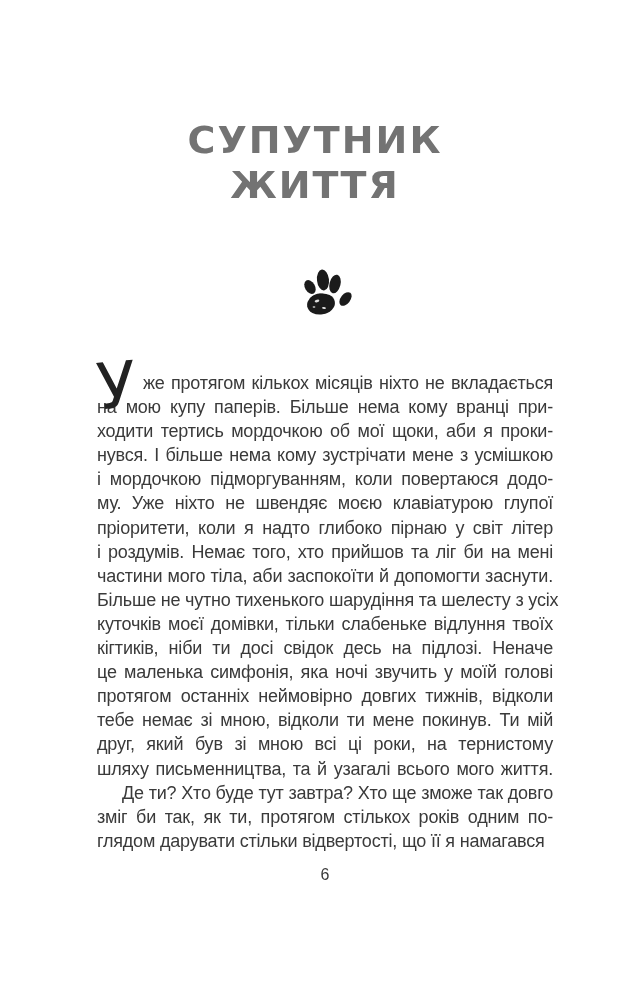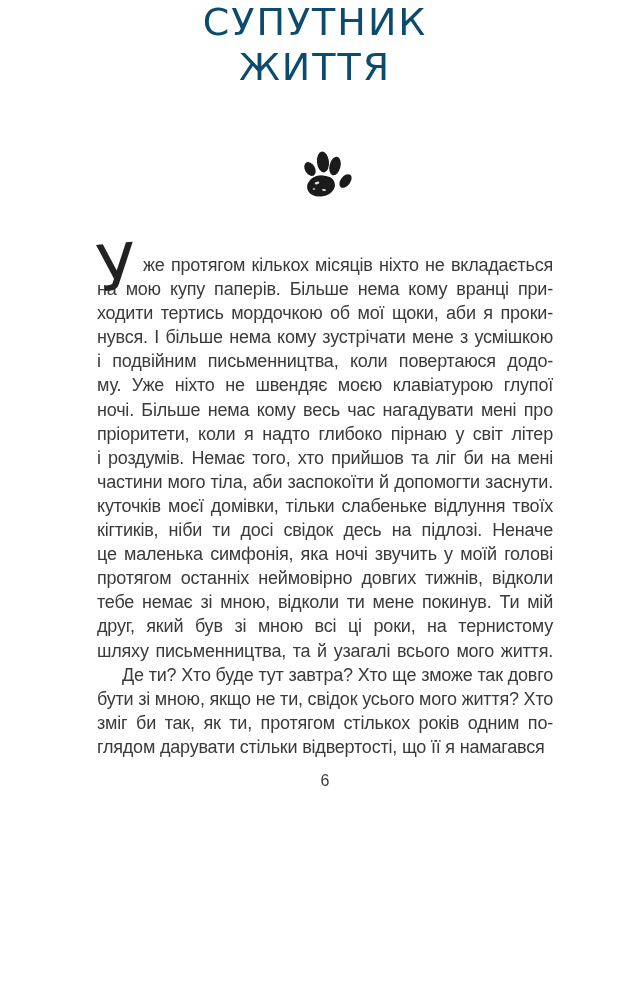--- a/index.html
+++ b/index.html
@@ -6,24 +6,25 @@
   html, body { background: #ffffff; }
   .page {
     position: relative;
     width: 630px;
     height: 1000px;
     background: #ffffff;
     overflow: hidden;
     font-family: "Liberation Sans", "DejaVu Sans", sans-serif;
   }
   .chapter-title {
+    margin-top: 118px;
     text-align: center;
-    color: #0c4a6e;
+    color: #737373;
     font-family: "DejaVu Sans", sans-serif;
-    font-weight: 400;
+    font-weight: 700;
     font-size: 38px;
     line-height: 45px;
     letter-spacing: 2px;
   }
   .chapter-title span { display: block; }
   .paw-wrap {
     margin-top: 54px;
     text-align: center;
   }
   .paw-wrap svg { display: inline-block; margin-left: 14px; }
@@ -96,35 +97,34 @@
     </svg>
   </div>
 
   <div class="body-text">
     <span class="drop-cap">У</span>
     <div id="lines">
         <div class="line dropcap-line">же протягом кількох місяців ніхто не вкладається</div>
         <div class="line">на мою купу паперів. Більше нема кому вранці при-</div>
         <div class="line">ходити тертись мордочкою об мої щоки, аби я проки-</div>
         <div class="line">нувся. І більше нема кому зустрічати мене з усмішкою</div>
-        <div class="line">і подвійним письменництва, коли повертаюся додо-</div>
+        <div class="line">і мордочкою підморгуванням, коли повертаюся додо-</div>
         <div class="line">му. Уже ніхто не швендяє моєю клавіатурою глупої</div>
-        <div class="line">ночі. Більше нема кому весь час нагадувати мені про</div>
         <div class="line">пріоритети, коли я надто глибоко пірнаю у світ літер</div>
         <div class="line">і роздумів. Немає того, хто прийшов та ліг би на мені</div>
         <div class="line">частини мого тіла, аби заспокоїти й допомогти заснути.</div>
+        <div class="line">Більше не чутно тихенького шарудіння та шелесту з усіх</div>
         <div class="line">куточків моєї домівки, тільки слабеньке відлуння твоїх</div>
         <div class="line">кігтиків, ніби ти досі свідок десь на підлозі. Неначе</div>
         <div class="line">це маленька симфонія, яка ночі звучить у моїй голові</div>
         <div class="line">протягом останніх неймовірно довгих тижнів, відколи</div>
         <div class="line">тебе немає зі мною, відколи ти мене покинув. Ти мій</div>
         <div class="line">друг, який був зі мною всі ці роки, на тернистому</div>
         <div class="line">шляху письменництва, та й узагалі всього мого життя.</div>
         <div class="line indented">Де ти? Хто буде тут завтра? Хто ще зможе так довго</div>
-        <div class="line">бути зі мною, якщо не ти, свідок усього мого життя? Хто</div>
         <div class="line">зміг би так, як ти, протягом стількох років одним по-</div>
         <div class="line no-justify">глядом дарувати стільки відвертості, що її я намагався</div>
       </div>
   </div>
 
   <div class="page-number">6</div>
 
 </div>
 
 </body></html>

